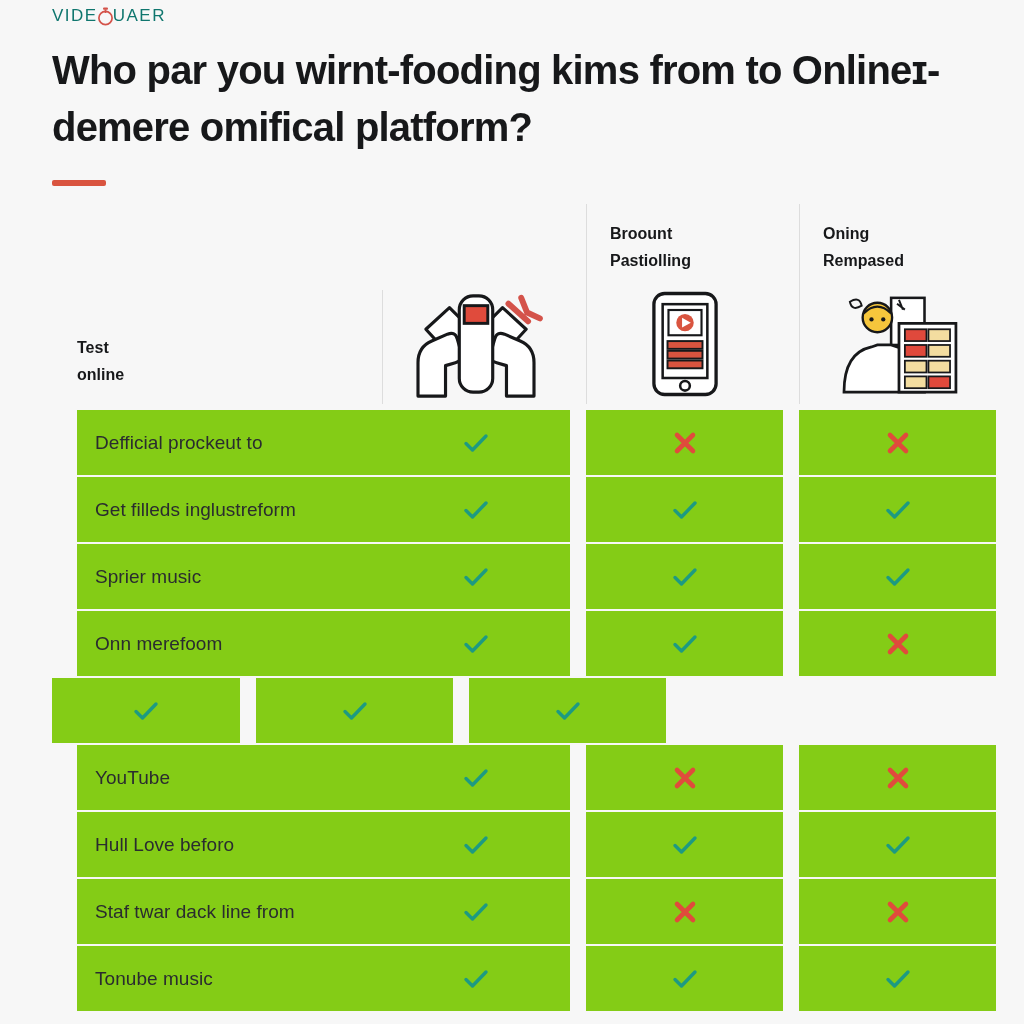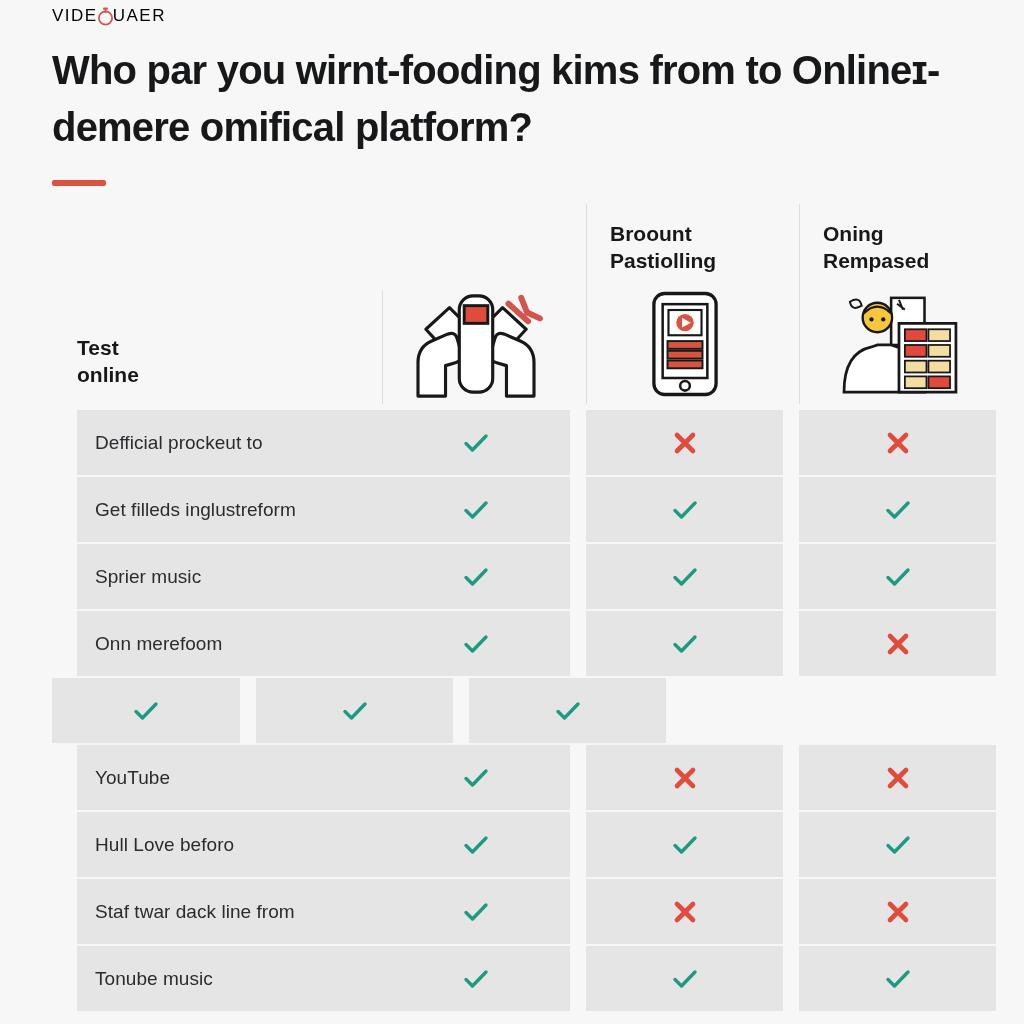--- a/index.html
+++ b/index.html
@@ -25,21 +25,21 @@
     left: 52px;
     top: 4px;
     height: 24px;
     display: flex;
     align-items: center;
     letter-spacing: 1.5px;
     font-size: 17px;
     font-weight: 400;
     color: #9a9a9a;
   }
-  .brand-a { color: #000000; }
+  .brand-a { color: #0f766e; }
   .brand-mark {
     position: relative;
     display: inline-block;
     width: 17px;
     height: 20px;
     margin: 0 -1px;
     vertical-align: middle;
   }
   .brand-mark svg { position: absolute; left: 0; top: 1px; }
 
@@ -100,21 +100,21 @@
     top: 2px;
     bottom: 6px;
     width: 1px;
     background: #dddddd;
   }
   .th.rule-short::before {
     top: 88px;
   }
 
   .th-title {
-    font-size: 21px;
+    font-size: 16px;
     font-weight: 700;
     line-height: 27px;
     color: #17181a;
     padding-left: 24px;
     margin-bottom: 10px;
     white-space: pre-line;
   }
 
   .th-title.left-head {
     padding-left: 0;
@@ -127,21 +127,21 @@
     align-items: center;
     justify-content: center;
   }
 
   
   .tbody { display: flex; flex-direction: column; gap: 2px; }
 
   .row { display: flex; align-items: stretch; }
 
   .cell {
-    background: #e5e5e5;
+    background: #84cc16;
     height: 65px;
     display: flex;
     align-items: center;
   }
 
   .cell-label {
     justify-content: flex-start;
     padding-left: 18px;
     font-size: 19px;
     color: #2a2c2f;

